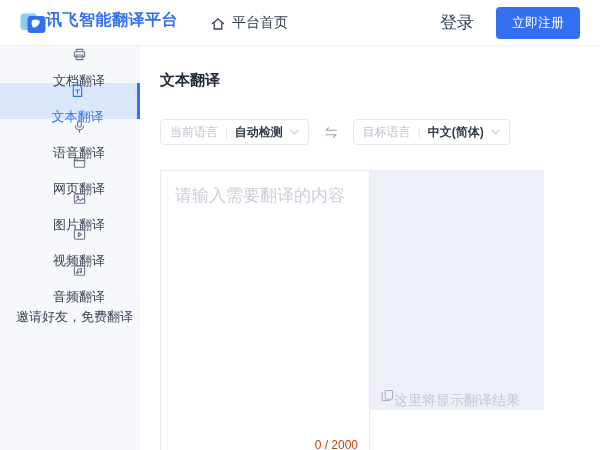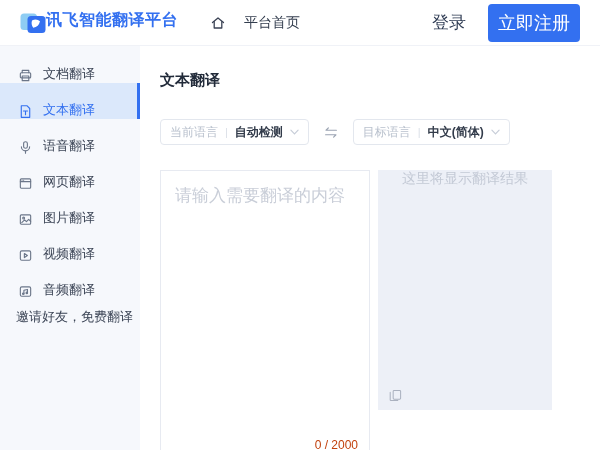--- a/index.html
+++ b/index.html
@@ -5,31 +5,31 @@
   * { margin:0; padding:0; box-sizing:border-box; }
   html,body { width:600px; height:450px; overflow:hidden; background:#fff;
               font-family:"Liberation Sans", sans-serif; }
 
   
   .header { position:absolute; top:0; left:0; width:600px; height:46px; background:#fff;
             display:flex; align-items:center; padding:0 20px; border-bottom:1px solid #f0f2f7; z-index:5; }
   .logo { display:flex; align-items:flex-start; gap:0; }
   .logo-mark { width:26px; height:26px; flex:0 0 auto; }
   .logo-text { font-size:16px; font-weight:700; color:#3370f0; letter-spacing:.5px; }
-  .home-link { display:flex; align-items:center; gap:18px; margin-left:32px; cursor:pointer; }
+  .home-link { display:flex; align-items:flex-end; gap:6px; margin-left:32px; cursor:pointer; }
   .home-link .txt { font-size:14px; color:#333d4e; }
   .header-right { margin-left:auto; display:flex; align-items:center; gap:22px; }
   .login { font-size:17px; color:#2b3850; cursor:pointer; }
-  .register-btn { background:#3370f0; color:#fff; font-size:18px; border:none; border-radius:4px;
-                  padding:7px 10px; cursor:pointer; }
+  .register-btn { background:#3370f0; color:#fff; font-size:13px; border:none; border-radius:4px;
+                  padding:7px 16px; cursor:pointer; }
 
   
   .sidebar { position:absolute; top:46px; left:0; width:140px; height:404px; background:#f6f8fc; padding-top:1px; }
-  .side-item { height:36px; display:flex; align-items:flex-end; gap:10px; padding-left:18px;
-               font-size:13px; color:#3c4556; cursor:pointer; }
+  .side-item { height:36px; display:flex; align-items:center; gap:10px; padding-left:18px;
+               font-size:13px; color:#3c4556; cursor:pointer;flex-direction:column; }
   .side-item .icn { width:15px; height:15px; color:#6b7689; display:flex; }
   .side-item.selected { background:#dbe8fb; color:#3370f0; border-right:3px solid #3370f0; }
   .side-item.selected .icn { color:#3370f0; }
   .invite { height:36px; display:flex; align-items:center; padding-left:16px;
             font-size:13px; color:#3c4556; cursor:pointer; white-space:nowrap; }
 
   
   .main { position:absolute; top:46px; left:140px; width:460px; height:404px; background:#fff;
           padding:25px 20px 0 20px; }
   .page-title { font-size:15px; font-weight:700; color:#222b3a; }
@@ -43,21 +43,21 @@
   .swap { margin:0 13px; display:flex; cursor:pointer; }
 
   .panels { margin-top:25px; display:flex; }
   .input-panel { position:relative; width:210px; height:292px; background:#fff;
                  border:1px solid #e7eaf1; }
   .input-area { width:100%; height:200px; border:none; outline:none; resize:none; background:transparent;
                 padding:13px 14px; font-size:17px; color:#333; font-family:"Liberation Sans", sans-serif; }
   .input-area::placeholder { color:#c9ced8; }
   .char-count { position:absolute; right:11px; bottom:9px; font-size:12px; color:#c2410c; }
   .result-panel { position:relative; width:174px; height:240px; background:#edf0f7;
-                  display:flex; align-items:flex-start; justify-content:center;margin-left:8px; }
+                  display:flex; align-items:flex-end; justify-content:center; }
   .result-placeholder { font-size:14px; color:#c3c9d5; }
   .copy-btn { position:absolute; left:11px; bottom:8px; display:flex; cursor:pointer; }
 </style>
 </head>
 <body>
 
 <div class="header">
   <div class="logo">
     <span class="logo-mark">
       <svg viewBox="0 0 26 26" width="26" height="26">

